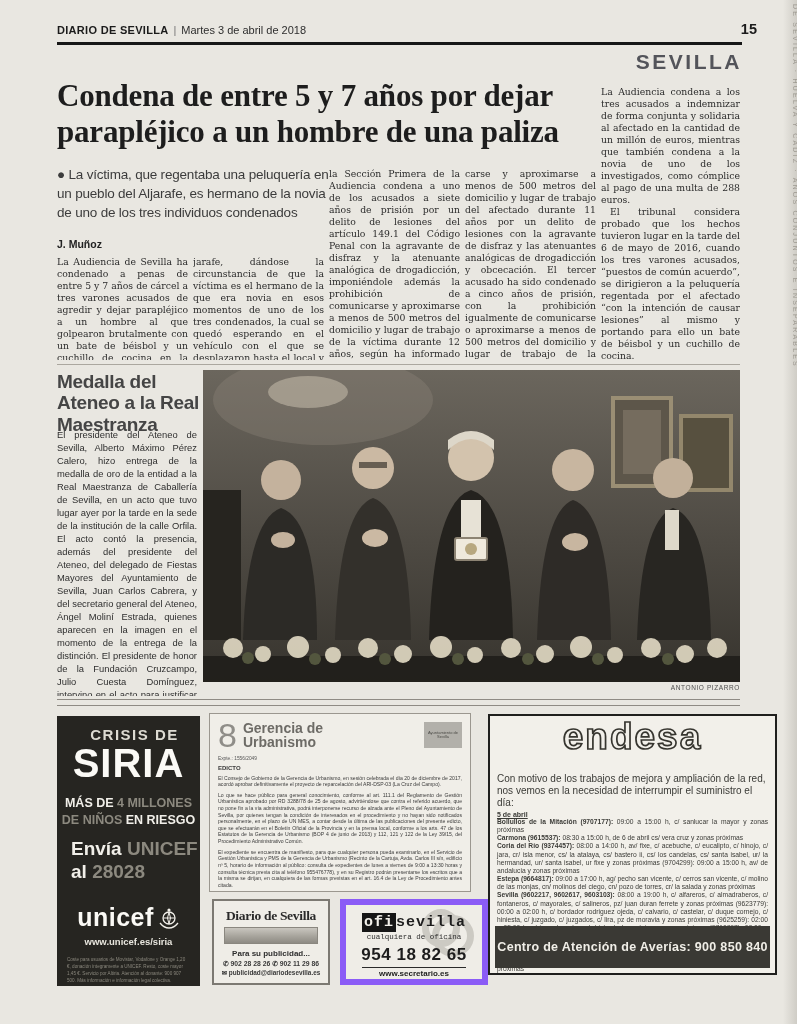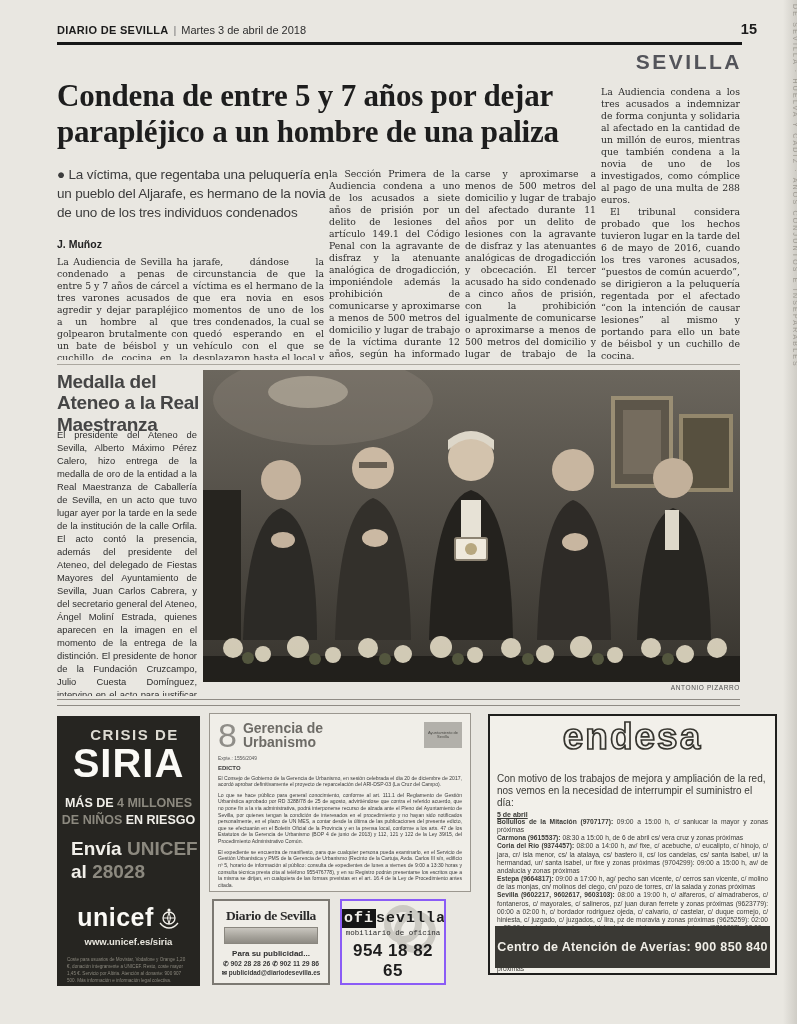--- a/index.html
+++ b/index.html
@@ -86,22 +86,22 @@
         border:2px solid #7c7972;box-sizing:border-box;text-align:center;overflow:hidden;}
   .d-logo{margin-top:7px;font-family:"Liberation Serif",serif;font-weight:bold;font-size:13.5px;
         color:#2a2a2a;letter-spacing:-.3px;}
   .d-paper{margin:3px auto 0;width:92px;height:15px;
         background:linear-gradient(#c9c6bf,#a7a49c 55%,#8e8b84);border:1px solid #8a877f;}
   .d-tag{margin-top:5px;font-size:8px;font-weight:bold;color:#2e2e2e;}
   .d-phones{margin-top:2px;font-size:6.8px;font-weight:bold;color:#3a3a3a;}
   .d-mail{margin-top:1px;font-size:6.4px;font-weight:bold;color:#3a3a3a;}
 
   
-  .ofi{position:absolute;left:340px;top:899px;width:106px;height:86px;background:#efede7;
-        border:2px solid #8b5cf6;box-sizing:border-box;text-align:center;overflow:hidden;
+  .ofi{position:absolute;left:340px;top:899px;width:148px;height:86px;background:#efede7;
+        border:6px solid #8b5cf6;box-sizing:border-box;text-align:center;overflow:hidden;
         font-family:"Liberation Mono",monospace;}
   .o-rings{position:absolute;right:8px;top:2px;width:52px;height:40px;opacity:.35;}
   .o-rings i{position:absolute;border:7px solid #8e8b83;border-radius:50%;display:block;}
   .o-r1{width:24px;height:24px;left:0;top:2px;}
   .o-r2{width:28px;height:28px;right:0;top:8px;}
   .o-name{position:relative;margin-top:9px;font-size:15px;font-weight:bold;color:#1e1e1e;letter-spacing:1px;}
   .o-name .o-ofi{background:#161616;color:#f2f0ea;padding:1px 2px;}
   .o-tag{position:relative;margin-top:2px;font-size:7.5px;color:#2c2c2c;}
   .o-phone{position:relative;margin-top:4px;font-family:"Liberation Sans",sans-serif;
         font-size:17px;font-weight:bold;color:#1d1d1d;letter-spacing:.5px;}
@@ -301,21 +301,21 @@
   </div>
 
   <div class="ofi">
     <div class="o-rings">
         <i class="o-r1"></i>
         <i class="o-r2"></i>
       </div>
     <div class="o-name">
       <span class="o-ofi">ofi</span><span>sevilla</span>
     </div>
-    <div class="o-tag">mobiliario de oficina</div>
+    <div class="o-tag">cualquiera de oficina</div>
     <div class="o-phone">954 18 82 65</div>
     <div class="o-url">www.secretario.es</div>
   </div>
 
   <div class="endesa">
     <div class="e-logo">endesa</div>
     <div class="e-intro">Con motivo de los trabajos de mejora y ampliación de la red, nos vemos en la necesidad de interrumpir el suministro el día:</div>
     <div class="e-date">5 de abril</div>
     <div class="e-entry"><b>Bollullos de la Mitación (9707177):</b><span> 09:00 a 15:00 h, c/ sanlucar la mayor y zonas próximas</span></div>
     <div class="e-entry"><b>Carmona (9615537):</b><span> 08:30 a 15:00 h, de 6 de abril cs/ vera cruz y zonas próximas</span></div>

